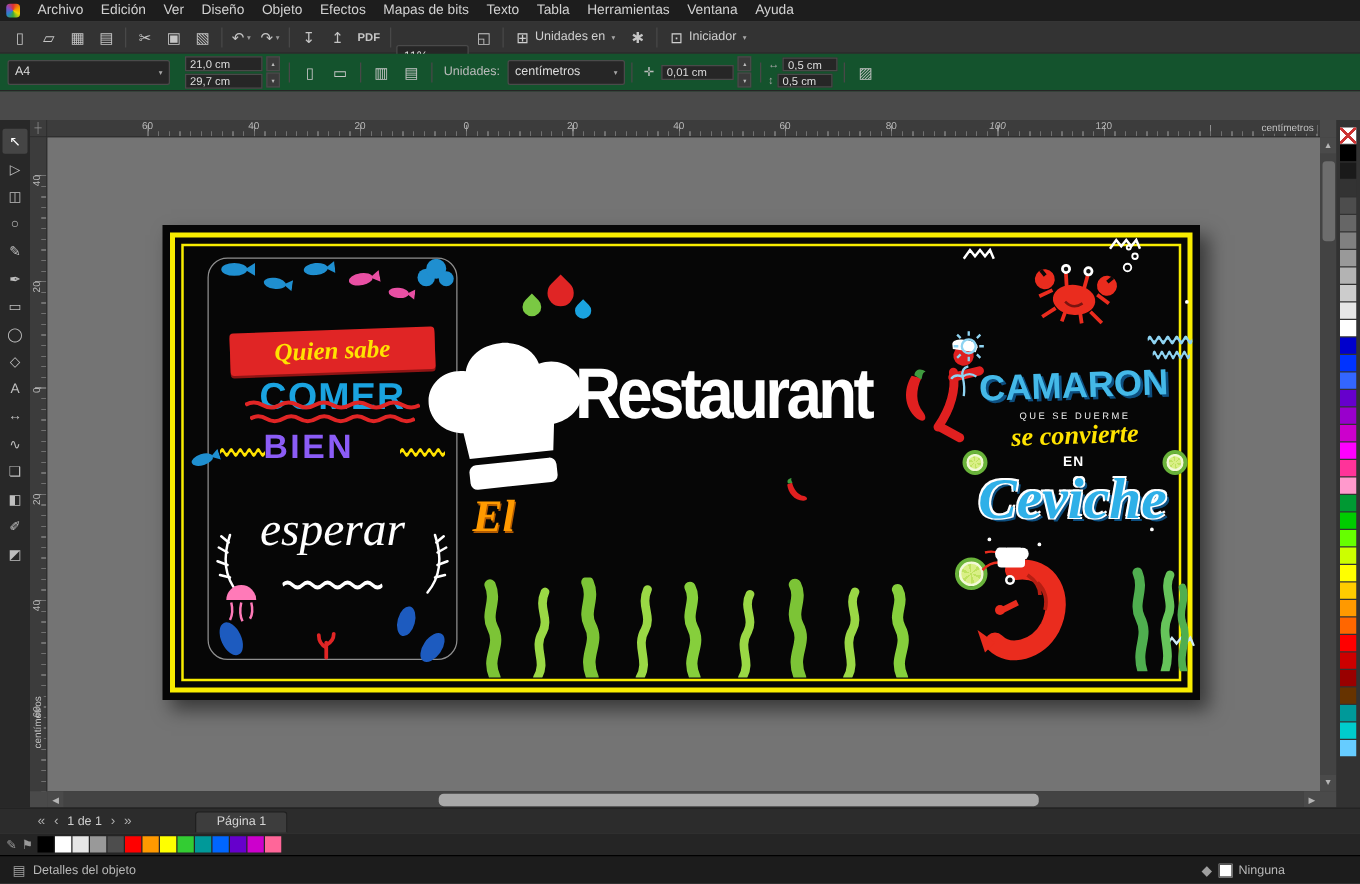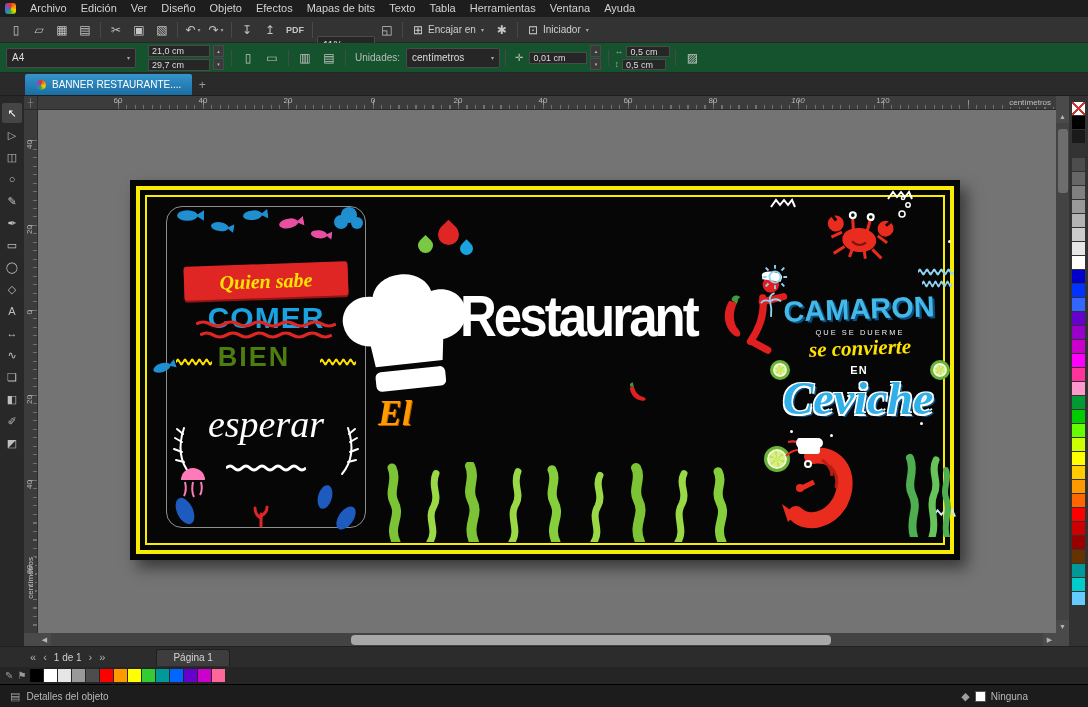--- a/index.html
+++ b/index.html
@@ -72,21 +72,21 @@
   .lp-frame { position:absolute; left:36px; top:26px; width:200px; height:322px; border:1px solid rgba(255,255,255,.55); border-radius:16px; }
   .lp-fish1{left:46px;top:30px;width:28px;height:11px;} .lp-fish2{left:80px;top:42px;width:24px;height:10px;transform:rotate(8deg);}
   .lp-fish3{left:112px;top:30px;width:26px;height:10px;transform:rotate(-6deg);}
   .lp-fishp1{left:148px;top:38px;width:26px;height:10px;transform:rotate(-10deg);} .lp-fishp2{left:180px;top:50px;width:22px;height:9px;transform:rotate(6deg);}
   .lp-coral{left:202px;top:26px;width:32px;height:24px;}
   .lp-sidefish{left:22px;top:182px;width:24px;height:10px;transform:rotate(-18deg);}
   .lp-ribbon { position:absolute; left:54px; top:84px; width:164px; height:34px; background:#e02525; transform:rotate(-2deg); border-radius:3px; display:flex; align-items:center; justify-content:center; box-shadow:0 2px 0 #8f1414; }
   .lp-ribbon span { color:#ffe300; font:italic bold 20px "Liberation Serif",serif; }
   .lp-comer { left:36px; top:122px; width:200px; color:#1aa3e0; font-size:30px; font-weight:bold; letter-spacing:1px; }
   .sq-comer1{left:66px;top:140px;width:140px;height:8px;} .sq-comer2{left:70px;top:151px;width:132px;height:8px;}
-  .lp-bien { left:32px; top:163px; width:184px; color:#4d7c0f; font-size:27px; font-weight:bold; letter-spacing:2px; }
+  .lp-bien { left:25px; top:163px; width:184px; color:#8b5cf6; font-size:27px; font-weight:bold; letter-spacing:2px; }
   .sq-bien-l{left:46px;top:178px;width:36px;height:8px;} .sq-bien-r{left:190px;top:178px;width:36px;height:8px;}
   .lp-sabe { left:36px; top:200px; width:200px; color:#43b64a; font-size:21px; font-weight:bold; letter-spacing:1px; }
   .lp-esperar { left:36px; top:222px; width:200px; color:#fff; font:italic 38px "Liberation Serif",serif; }
   .lp-branch-l{left:40px;top:242px;width:24px;height:56px;} .lp-branch-r{left:208px;top:242px;width:24px;height:56px;transform:scaleX(-1);}
   .lp-underwave{left:96px;top:284px;width:80px;height:8px;}
   .lp-jelly{left:48px;top:286px;width:30px;height:34px;}
   .lp-mussel1{left:44px;top:316px;width:22px;height:30px;transform:rotate(-25deg);}
   .lp-mussel2{left:186px;top:304px;width:18px;height:26px;transform:rotate(15deg);}
   .lp-mussel3{left:206px;top:324px;width:20px;height:28px;transform:rotate(35deg);}
   .lp-redcoral{left:118px;top:324px;width:26px;height:24px;}
@@ -200,21 +200,21 @@
     <div class="tbtn pdf">PDF</div>
     <div class="tsep"></div>
     <div class="combo zoomc">
       <span>11%</span>
       <span class="caret">▾</span>
     </div>
     <div class="tbtn">◱</div>
     <div class="tsep"></div>
     <div class="flatcombo">
       <span class="g">⊞</span>
-      <span>Encajar en</span>
+      <span>Unidades en</span>
       <span class="caret">▾</span>
     </div>
     <div class="tbtn">✱</div>
     <div class="tsep"></div>
     <div class="flatcombo">
       <span class="g">⊡</span>
       <span>Iniciador</span>
       <span class="caret">▾</span>
     </div>
   </div>
@@ -259,27 +259,20 @@
       </div>
       <div class="duprow">
         <span class="dupg">↕</span>
         <div class="dfield w44">0,5 cm</div>
       </div>
     </div>
     <div class="tsep"></div>
     <div class="tbtn">▨</div>
   </div>
 
-  <div class="tabbar">
-    <div class="doc-tab">
-      <span class="tab-icon"></span>
-      <span>BANNER RESTAURANTE....</span>
-    </div>
-    <div class="plus-tab">+</div>
-  </div>
 
   <div class="ruler-corner">┼</div>
   <div class="ruler-h">
     <span class="runit-h">centímetros</span>
   <div class="htick" style="left: 80px;">60</div>
       <div class="htick" style="left: 165px;">40</div>
       <div class="htick" style="left: 250px;">20</div>
       <div class="htick" style="left: 335px;">0</div>
       <div class="htick" style="left: 420px;">20</div>
       <div class="htick" style="left: 505px;">40</div>

